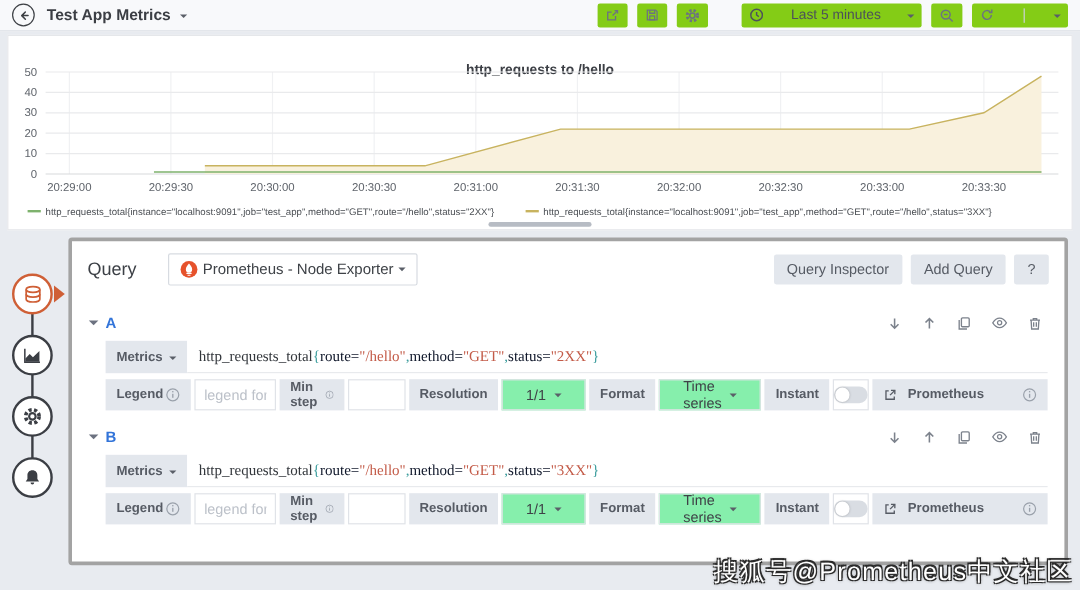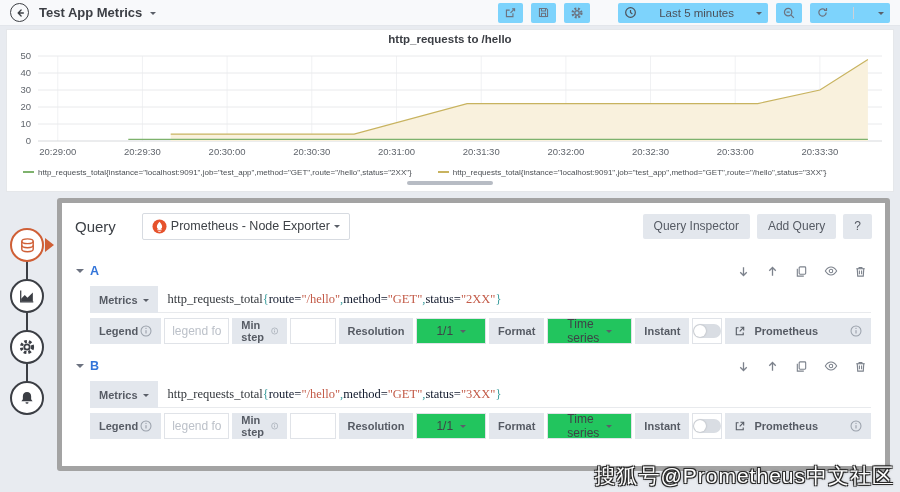--- a/index.html
+++ b/index.html
@@ -7,43 +7,43 @@
   body{position:relative;background:#e8ebf0;font-family:"Liberation Sans",sans-serif;overflow:hidden}
 
   
   .navbar{position:absolute;top:0;left:0;right:0;height:26px;background:#f8f9fb;border-bottom:1px solid #e3e6eb;
           display:flex;align-items:center;padding:0 10px;gap:8px}
   .back-btn{width:19px;height:19px;border:1.6px solid #3d4045;border-radius:50%;display:flex;align-items:center;justify-content:center;background:#f8f9fb;cursor:pointer}
   .nav-title{font-size:13px;font-weight:bold;color:#3b3e44;margin-left:2px}
   .caret{width:0;height:0;border:4px solid transparent;border-top-color:#5a5f68;margin-top:4px;display:inline-block}
   .caret.sm{border-width:3.5px}
   .nav-spacer{flex:1}
-  .nbtn{background:#7dd3fc;border-radius:2px;height:20px;min-width:25px;display:flex;align-items:center;justify-content:center;padding:0 6px;gap:22px;cursor:pointer}
+  .nbtn{background:#84cc16;border-radius:2px;height:20px;min-width:25px;display:flex;align-items:center;justify-content:center;padding:0 6px;gap:22px;cursor:pointer}
   .nbtn svg{display:block}
   .nav-gap{width:12px}
   .time-label{font-size:11.5px;color:#4c515a}
   .rdivider{width:1px;height:12px;background:#cdd1d8;margin:0 2px}
 
   
   .chart-panel{position:absolute;top:29px;left:6px;right:6px;height:163px;background:#fff;border:1px solid #e5e7ea}
-  .chart-title{text-align:center;font-size:11.5px;font-weight:bold;color:#3b3e44;padding-top:3px;height:19px}
+  .chart-title{text-align:center;font-size:11.5px;font-weight:bold;color:#3b3e44;padding-top:23px;height:19px}
   #chart svg{display:block;width:100%}
   .legend{display:flex;gap:26px;padding:1px 0 0 16px;font-size:8px;color:#4a4e53;white-space:nowrap;overflow:hidden}
   .lmark{display:inline-block;width:11px;height:2px;margin-right:4px;vertical-align:2px}
   .scroll-thumb{width:86px;height:4px;border-radius:2px;background:#b7bcc4;margin:4px auto 0;cursor:pointer}
 
   
   .side-line{position:absolute;left:26px;top:245px;width:2px;height:153px;background:#3b3e44}
   .side-circle{position:absolute;left:10px;width:34px;height:34px;border-radius:50%;background:#fff;border:2px solid #3b3e44;
                display:flex;align-items:center;justify-content:center;cursor:pointer}
   .side-circle.active{border-color:#cf5f36}
   .side-pointer{position:absolute;left:45px;width:0;height:0;border:7px solid transparent;border-left:9px solid #cf5f36}
 
   
-  .query-panel{position:absolute;left:57px;top:198px;width:833px;height:273px;background:#fff;border:5px solid #a3a3a3;border-radius:3px;overflow:hidden}
+  .query-panel{position:absolute;left:57px;top:198px;width:833px;height:273px;background:#fff;border:3px solid #a3a3a3;border-radius:3px;overflow:hidden}
   .q-header{height:46px;display:flex;align-items:center;padding:0 13px}
   .q-title{font-size:15px;color:#3c4046;font-weight:500}
   .ds-picker{margin-left:26px;background:#fff;border:1px solid #d7dbe1;border-radius:2px;height:27px;padding:0 9px;display:flex;gap:4px;align-items:center;font-size:12.5px;color:#3e4247;cursor:pointer}
   .hbtn{background:#e3e7ed;border-radius:2px;height:25px;padding:0 11px;font-size:12px;color:#565b64;display:flex;align-items:center;margin-left:7px;cursor:pointer}
   .q-body{padding:0 14px}
   .ref-row{display:flex;align-items:center;height:18px;margin-top:13px}
   .ref-caret{width:0;height:0;border:4px solid transparent;border-top-color:#6c7280;margin-top:4px}
   .ref-label{font-size:12.5px;font-weight:bold;color:#3274d9;margin-left:6px}
   .row-icons{margin-left:auto;display:flex;gap:16px;align-items:center;margin-right:4px}
   .row-icons svg{display:block;cursor:pointer}
@@ -54,21 +54,21 @@
         padding-left:10px;display:flex;align-items:center;white-space:nowrap;overflow:hidden;cursor:text}
   .tok-metric{color:#33373c}
   .tok-punct{color:#3d9e9e}
   .tok-label{color:#0f172a}
   .tok-string{color:#c35b48}
   .opts-row{display:flex;gap:3px;margin-top:5px;height:26px}
   .cell-label{background:#e3e7ed;color:#565b64;font-size:11px;font-weight:bold;display:flex;align-items:center;gap:2px;padding:0 9px}
   .cell-input{background:#fff;border:1px solid #e0e3e8;display:flex;align-items:center;padding:0 7px}
   .cell-input input{border:0;outline:0;font-size:12px;color:#3e4247;width:100%;font-family:"Liberation Sans",sans-serif}
   input::placeholder{color:#bcc1c9}
-  .cell-select{background:#22c55e;border:1px solid #e0e3e8;display:flex;align-items:center;gap:7px;padding:0 19px;font-size:12px;color:#3e4247;cursor:pointer}
+  .cell-select{background:#86efac;border:1px solid #e0e3e8;display:flex;align-items:center;gap:7px;padding:0 19px;font-size:12px;color:#3e4247;cursor:pointer}
   .toggle-cell{background:#fff;border:1px solid #e0e3e8;display:flex;align-items:center;justify-content:center;width:52px}
   .toggle{width:28px;height:14px;border-radius:8px;background:#d9dde3;position:relative;cursor:pointer}
   .toggle::after{content:"";position:absolute;left:1px;top:1px;width:12px;height:12px;border-radius:50%;background:#fff;box-shadow:0 0 2px rgba(0,0,0,.25)}
   .footer-row{display:flex;align-items:center;height:26px;margin-top:28px}
   .fgap{width:14px}
 
   
   .watermark{position:absolute;right:6px;bottom:2px;font-size:21px;font-weight:normal;color:#fff;letter-spacing:1px;
              text-shadow:-1px -1px 0 #2a2a2a,1px -1px 0 #2a2a2a,-1px 1px 0 #2a2a2a,1px 1px 0 #2a2a2a,0 0 3px #2a2a2a}
 </style>

